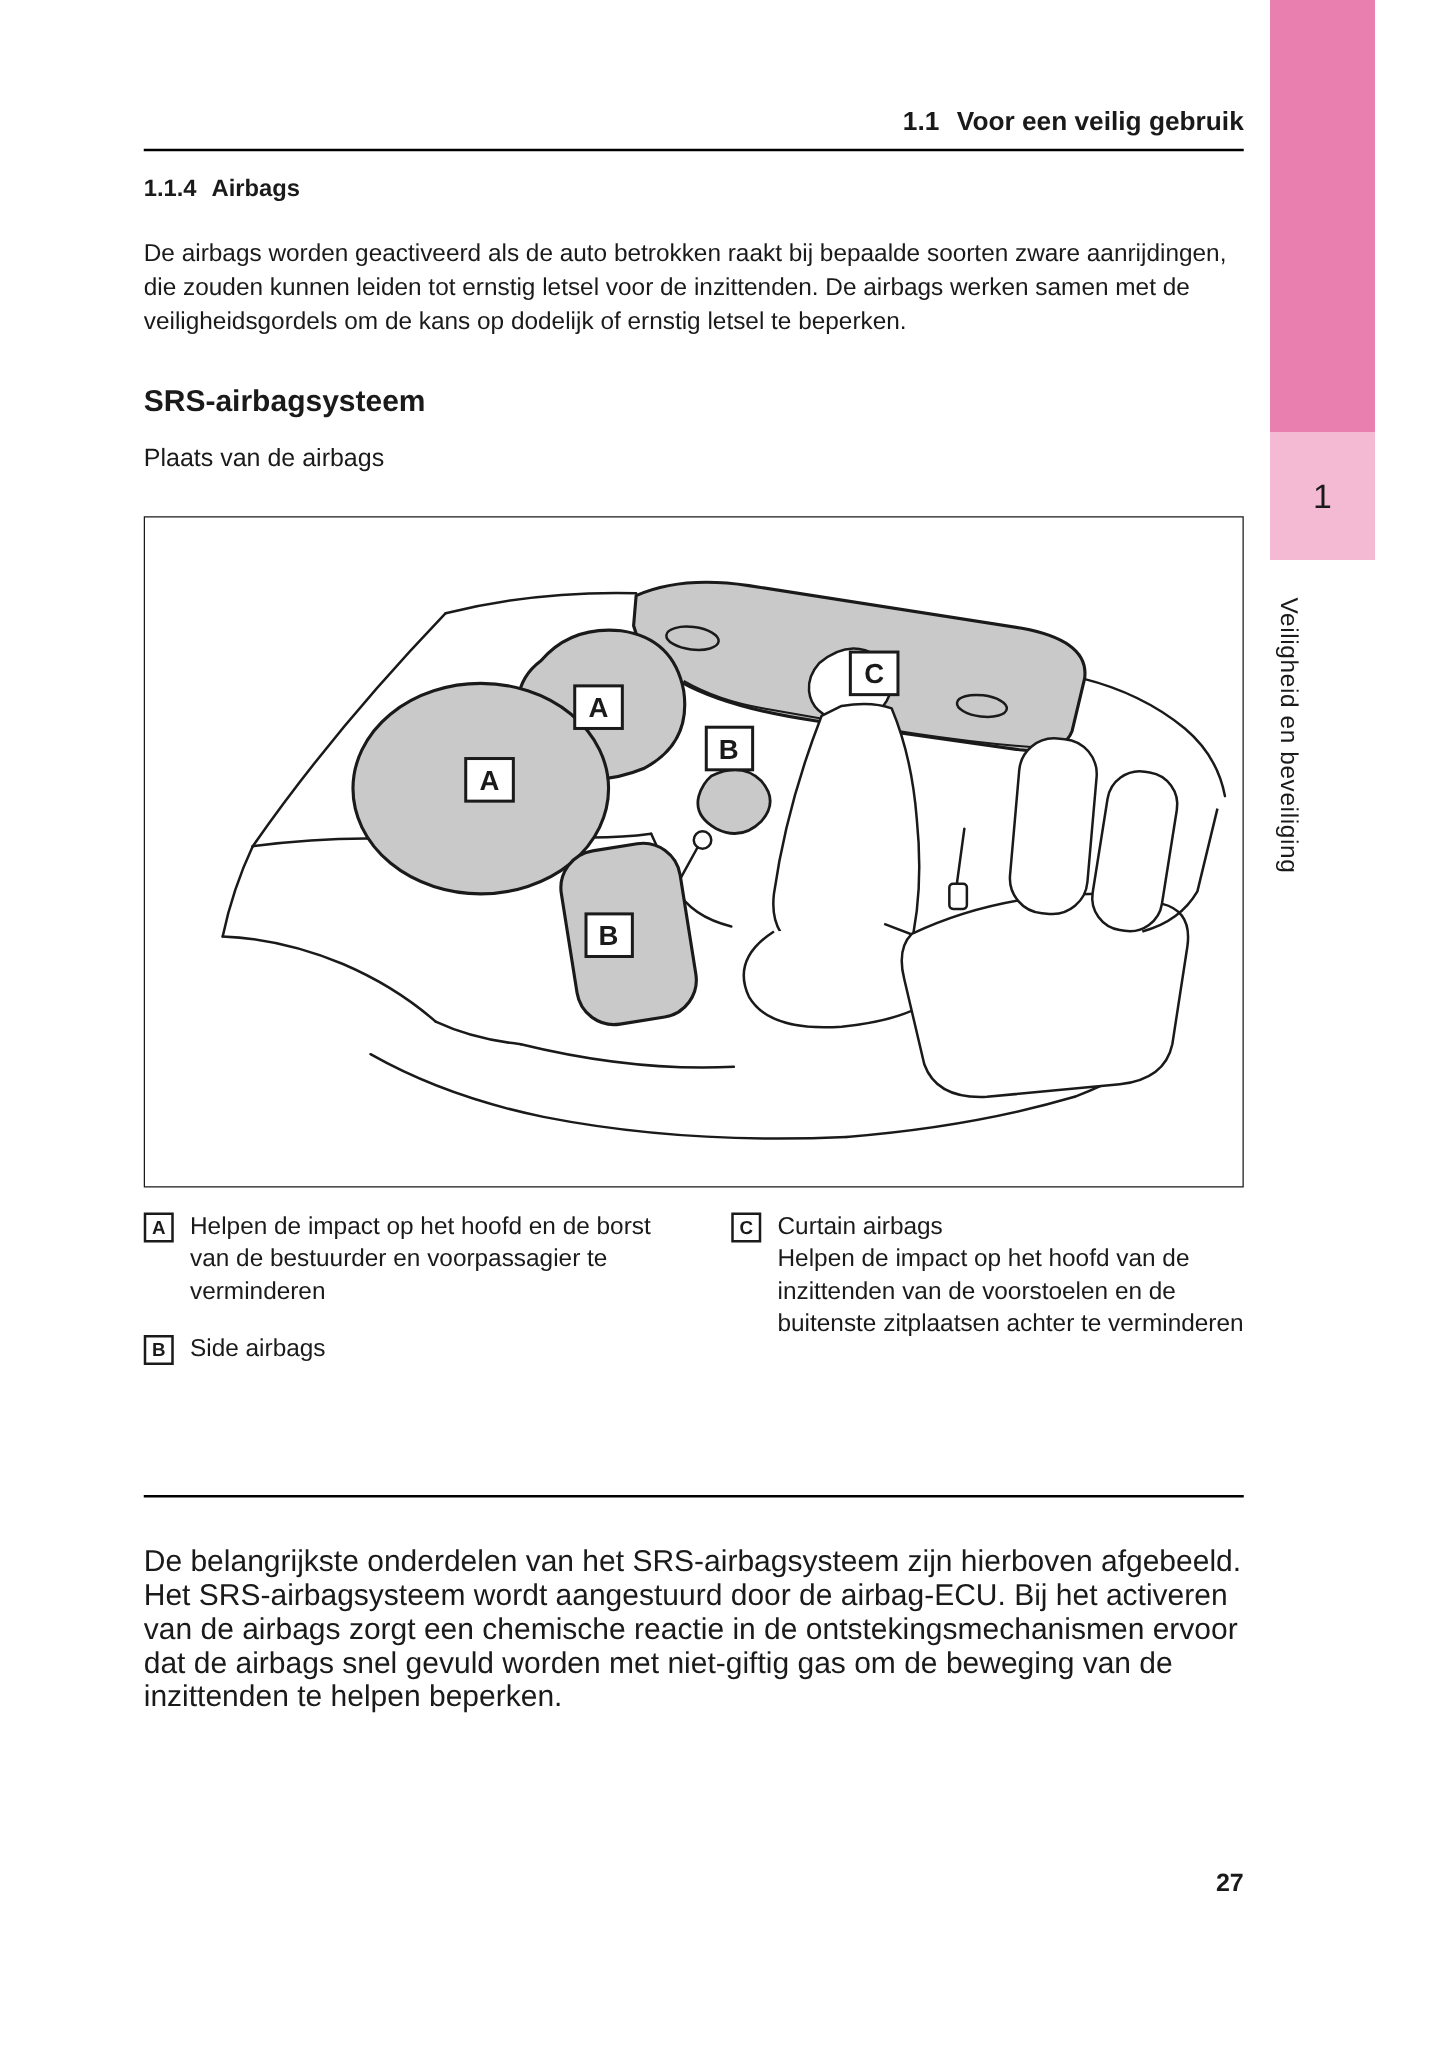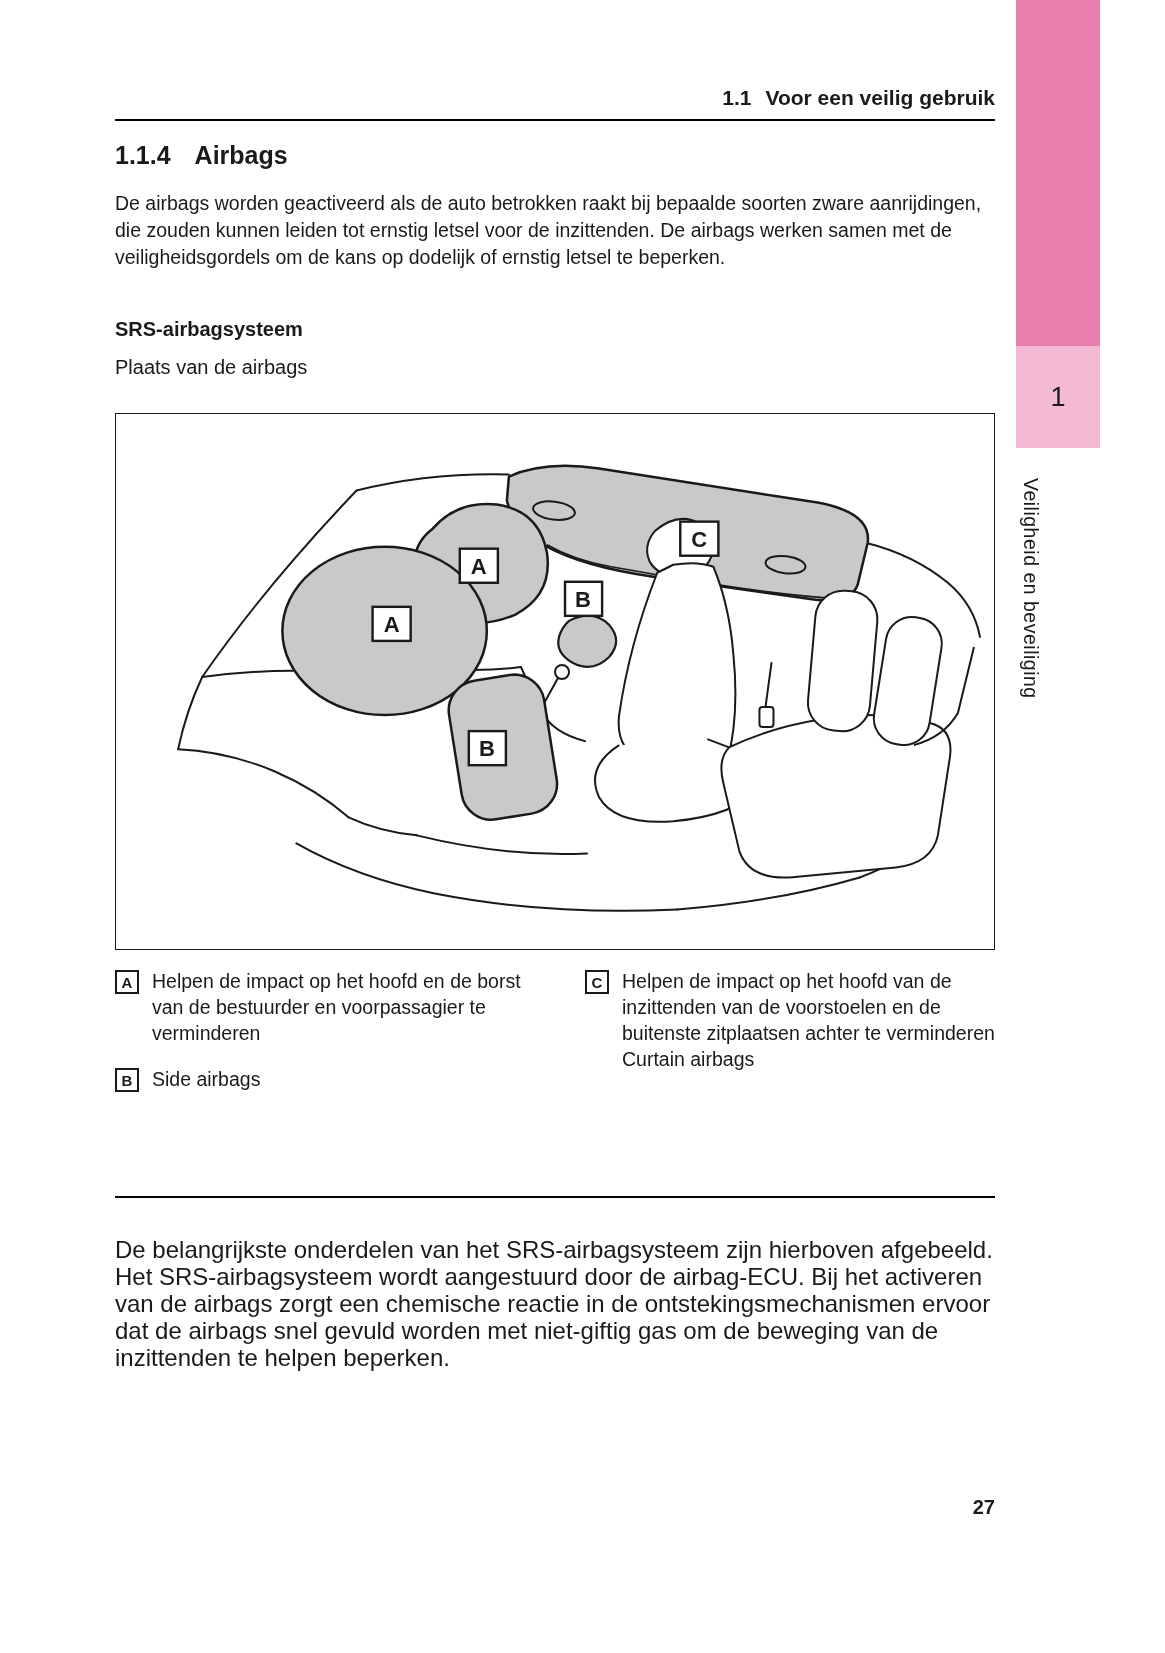--- a/index.html
+++ b/index.html
@@ -21,30 +21,30 @@
     position:absolute; top:86px; right:0;
     font-size:21px; font-weight:700;
     display:flex; gap:14px;
   }
   .header-rule {
     position:absolute; top:119px; left:0; width:880px; height:2px;
     background:#000; border:none;
   }
   .doc-title {
     position:absolute; top:141px; left:0;
-    font-size:25px; font-weight:700;
-    display:flex; gap:24px;
+    font-size:19px; font-weight:700;
+    display:flex; gap:12px;
   }
   .intro {
     position:absolute; top:190px; left:0; width:880px;
     font-size:19.5px; line-height:27px;
   }
   .sub-srs {
-    position:absolute; top:318px; left:0;
-    font-size:20px; font-weight:700;
+    position:absolute; top:308px; left:0;
+    font-size:24px; font-weight:700;
   }
   .sub-plaats {
     position:absolute; top:356px; left:0;
     font-size:20px; font-weight:400;
   }
   .figure-box {
     position:absolute; top:413px; left:0; width:880px; height:537px;
     border:1.5px solid #1a1a1a; background:#fff;
   }
   .figure-box svg { display:block; width:100%; height:100%; }
@@ -208,22 +208,22 @@
           <span class="key-box">B</span>
           <div class="legend-text">
             <div>Side airbags</div>
           </div>
         </div>
       </div>
       <div class="legend-col-right">
         <div class="legend-item">
           <span class="key-box">C</span>
           <div class="legend-text">
+            <div>Curtain airbags</div>
             <div>Helpen de impact op het hoofd van de inzittenden van de voorstoelen en de buitenste zitplaatsen achter te verminderen</div>
-            <div>Curtain airbags</div>
           </div>
         </div>
       </div>
     </div>
 
     <div class="legend-rule"></div>
 
     <p class="closing">De belangrijkste onderdelen van het SRS-airbagsysteem zijn hierboven afgebeeld. Het SRS-airbagsysteem wordt aangestuurd door de airbag-ECU. Bij het activeren van de airbags zorgt een chemische reactie in de ontstekingsmechanismen ervoor dat de airbags snel gevuld worden met niet-giftig gas om de beweging van de inzittenden te helpen beperken.</p>
 
     <div class="page-number">27</div>

